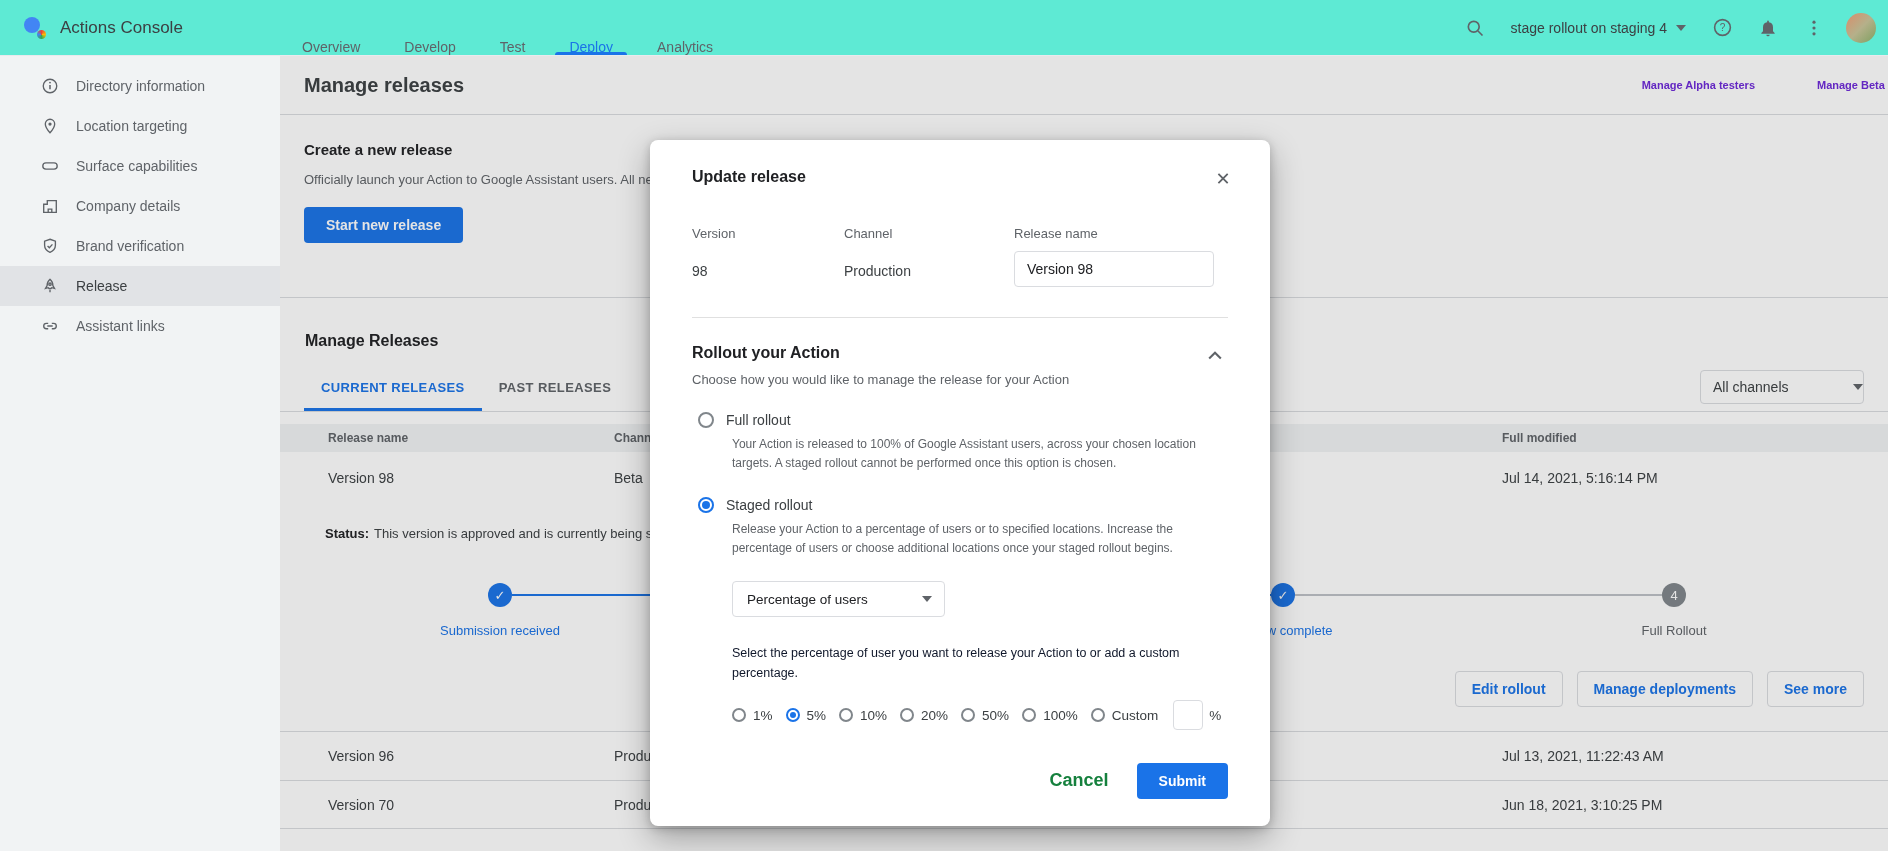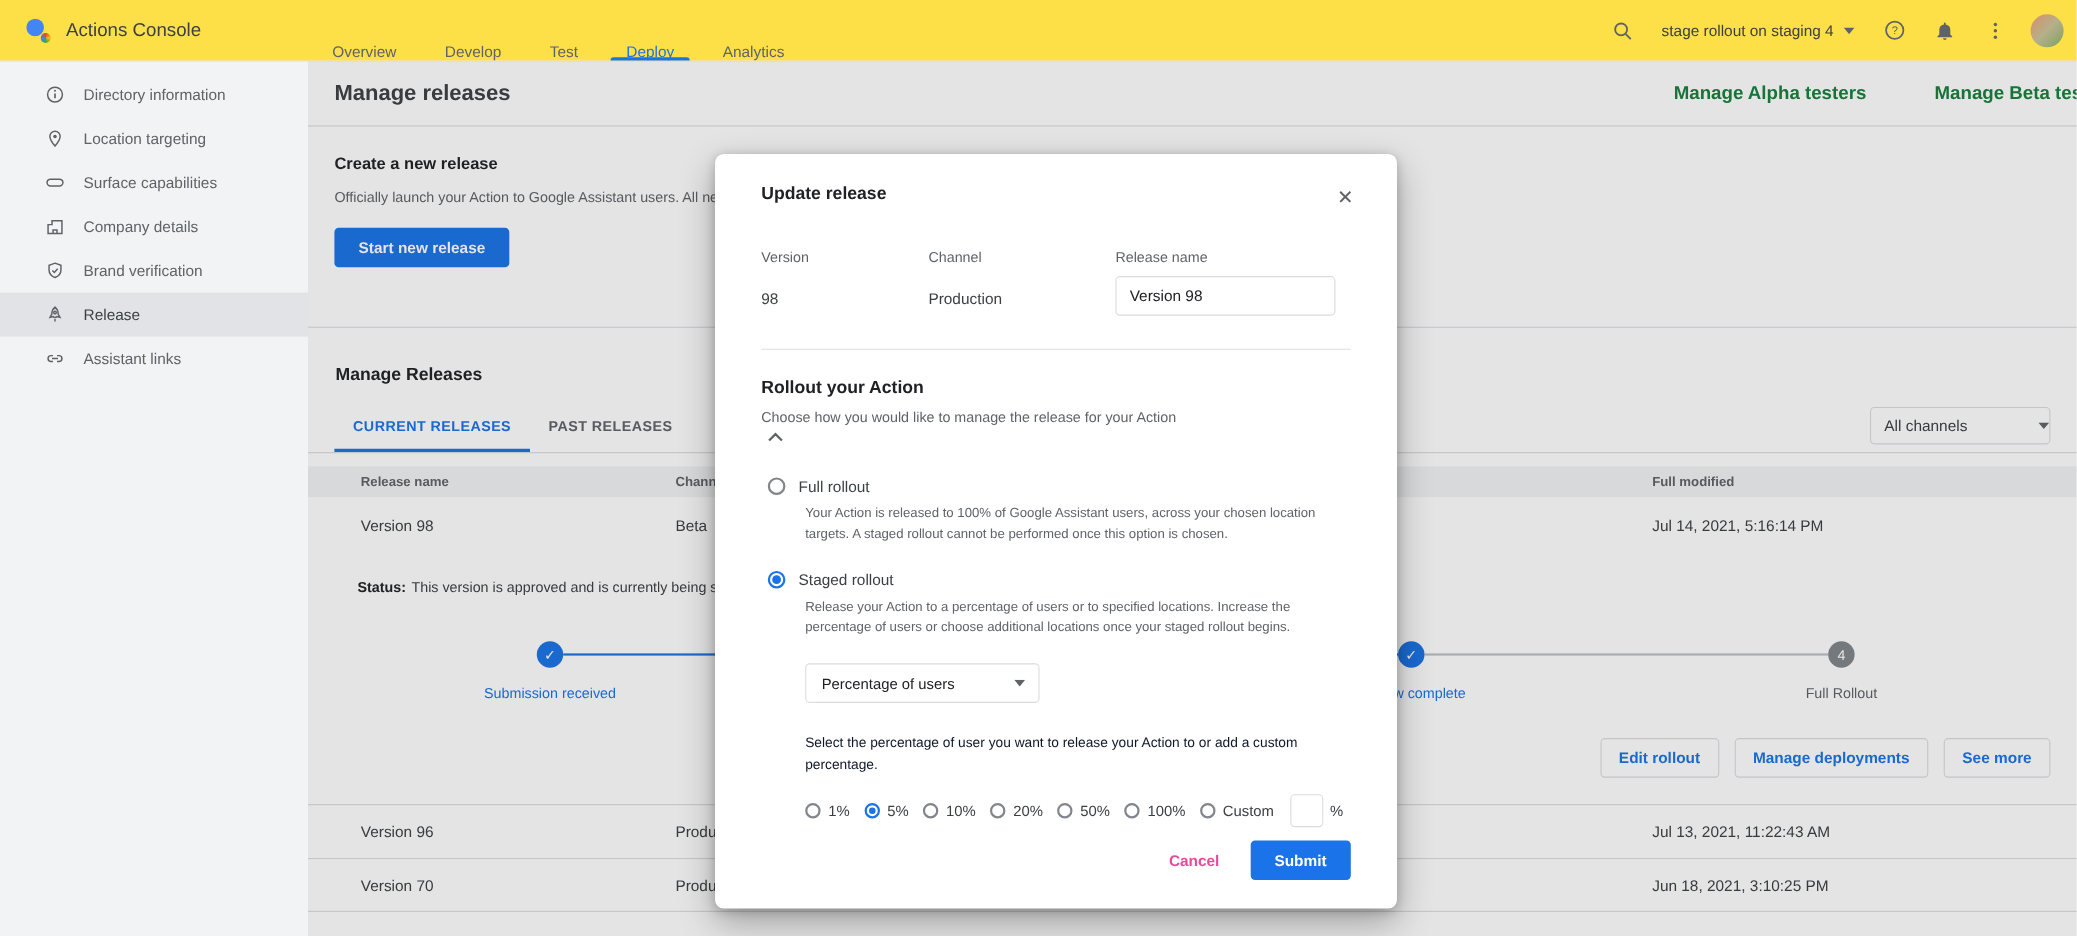--- a/index.html
+++ b/index.html
@@ -1,20 +1,20 @@
 <!DOCTYPE html>
 <html><head>
 <meta charset="utf-8">
 <style>
   * { margin:0; padding:0; box-sizing:border-box; }
   html,body { width:1888px; height:851px; }
   body { font-family:"Liberation Sans", sans-serif; background:#fff; color:#202124; overflow:hidden; position:relative; }
 
   
-  .topbar { position:absolute; top:0; left:0; right:0; height:56px; background:#fde047; border-bottom:1px solid #e8eaed; display:flex; align-items:stretch; z-index:10; }
+  .topbar { position:absolute; top:0; left:0; right:0; height:56px; background:#5eead4; border-bottom:1px solid #e8eaed; display:flex; align-items:stretch; z-index:10; }
   .logo-area { width:280px; display:flex; align-items:center; padding-left:22px; gap:12px; }
   .logo { width:26px; height:26px; position:relative; flex:none; }
   .logo-big { position:absolute; width:16px; height:16px; border-radius:50%; background:#4285f4; top:2px; left:2px; }
   .logo-small { position:absolute; width:9px; height:9px; border-radius:50%; background:conic-gradient(#ea4335,#fbbc04,#34a853,#4285f4,#ea4335); right:2px; bottom:2px; }
   .app-title { font-size:17px; color:#3c4043; white-space:nowrap; }
   .topnav { display:flex; align-items:flex-end; }
   .nav-item { display:flex; align-items:center; padding:0 22px; font-size:14px; color:#5f6368; cursor:pointer; position:relative; white-space:nowrap; }
   .nav-item.active { color:#1a73e8; }
   .nav-item.active::after { content:""; position:absolute; left:8px; right:8px; bottom:0; height:3px; background:#1a73e8; border-radius:3px 3px 0 0; }
   .topbar-right { margin-left:auto; display:flex; align-items:center; gap:6px; padding-right:12px; }
@@ -26,21 +26,21 @@
   .sidebar { position:absolute; top:56px; left:0; width:280px; bottom:0; background:#f1f3f4; padding-top:10px; z-index:5; }
   .side-item { height:40px; display:flex; align-items:center; gap:16px; padding:0 40px; font-size:14px; color:#5f6368; cursor:pointer; white-space:nowrap; }
   .side-item.active { background:#e1e3e6; color:#3c4043; }
   .side-icon { width:20px; height:20px; flex:none; display:flex; align-items:center; justify-content:center; }
 
   
   .content { position:absolute; top:56px; left:280px; right:0; bottom:0; background:#fff; overflow:hidden; z-index:1; }
   .page-header { height:59px; display:flex; align-items:center; padding:0 24px; border-bottom:1px solid #dadce0; }
   .page-title { font-size:20px; color:#3c4043; }
   .header-links { margin-left:auto; margin-right:-60px; display:flex; gap:42px; }
-  .header-link { color:#15803d; font-size:17px; font-weight:bold; white-space:nowrap; cursor:pointer;padding-left:20px; }
+  .header-link { color:#6d28d9; font-size:11px; font-weight:bold; white-space:nowrap; cursor:pointer;padding-left:20px; }
 
   .create-section { height:183px; padding:26px 24px 0; border-bottom:1px solid #dadce0; }
   .section-title { font-size:15px; font-weight:bold; color:#202124; }
   .create-desc { margin-top:14px; font-size:13px; color:#5f6368; white-space:nowrap; }
   .btn-primary { display:inline-block; margin-top:20px; background:#1a73e8; color:#fff; font-size:14px; font-weight:bold; padding:10px 22px; border-radius:4px; border:none; cursor:pointer; font-family:inherit; }
 
   .manage-title { font-size:16px; font-weight:bold; color:#202124; margin:34px 24px 0 25px; }
   .tabs-row { display:flex; align-items:stretch; margin-top:14px; height:48px; border-bottom:1px solid #dadce0; padding:0 24px; position:relative; }
   .tab { padding:0 17px; display:flex; align-items:center; font-size:13px; font-weight:bold; letter-spacing:.4px; color:#5f6368; cursor:pointer; }
   .tab.active { color:#1a73e8; box-shadow:inset 0 -3px 0 #1a73e8; }
@@ -77,21 +77,21 @@
   .modal-close { position:absolute; top:24px; right:32px; width:30px; height:30px; display:flex; align-items:center; justify-content:center; font-size:18px; color:#5f6368; cursor:pointer; }
   .modal-fields { display:flex; margin-top:40px; }
   .field-version { width:152px; }
   .field-channel { width:170px; }
   .field-name { flex:1; }
   .field-label { font-size:13px; color:#5f6368; }
   .field-value { margin-top:22px; font-size:14px; color:#3c4043; }
   .text-input { margin-top:10px; width:200px; height:36px; border:1px solid #dadce0; border-radius:4px; padding:0 12px; font-size:14px; color:#202124; font-family:inherit; outline:none; }
   .modal-divider { border-top:1px solid #e0e0e0; margin-top:30px; }
 
-  .rollout-head { margin-top:26px; display:flex; justify-content:space-between; align-items:flex-start;flex-direction:column; }
+  .rollout-head { margin-top:26px; display:flex; justify-content:space-between; align-items:flex-start; }
   .rollout-title { font-size:16px; font-weight:bold; color:#202124; }
   .rollout-sub { font-size:13px; color:#5f6368; margin-top:10px; }
   .chevron-btn { padding:2px 6px; cursor:pointer; }
 
   .option { margin-top:25px; padding-left:6px; }
   .option-row { display:flex; align-items:center; gap:12px; cursor:pointer; }
   .radio { width:16px; height:16px; border:2px solid #80868b; border-radius:50%; position:relative; flex:none; background:#fff; }
   .radio.checked { border-color:#1a73e8; }
   .radio.checked::after { content:""; position:absolute; inset:2px; border-radius:50%; background:#1a73e8; }
   .option-label { font-size:14px; color:#3c4043; }
@@ -101,21 +101,21 @@
   .percent-help { margin:26px 0 0 40px; font-size:12.5px; color:#0f172a; width:452px; line-height:1.6; }
   .percent-row { margin:17px 0 0 40px; display:flex; align-items:center; }
   .percent-opt { display:flex; align-items:center; gap:7px; margin-right:13px; cursor:pointer; }
   .percent-opt .radio { width:14px; height:14px; }
   .percent-opt .radio.checked::after { inset:2px; }
   .percent-label { font-size:13.5px; color:#3c4043; }
   .custom-input { width:30px; height:30px; border:1px solid #dadce0; border-radius:4px; margin-left:2px; font-family:inherit; font-size:13px; padding:0 6px; outline:none; }
   .percent-suffix { font-size:13.5px; color:#3c4043; margin-left:6px; }
 
   .modal-footer { margin-top:auto; display:flex; justify-content:flex-end; align-items:center; gap:10px; }
-  .btn-cancel { font-size:14px; font-weight:bold; color:#ec4899; padding:9px 18px; background:none; border:none; cursor:pointer; font-family:inherit; }
+  .btn-cancel { font-size:18px; font-weight:bold; color:#15803d; padding:9px 18px; background:none; border:none; cursor:pointer; font-family:inherit; }
   .btn-submit { font-size:14px; font-weight:bold; color:#fff; background:#1a73e8; padding:10px 22px; border-radius:4px; border:none; cursor:pointer; font-family:inherit; }
 </style>
 </head>
 <body>
 
 <header class="topbar">
   <div class="logo-area">
     <span class="logo">
       <span class="logo-big"></span>
       <span class="logo-small"></span>

